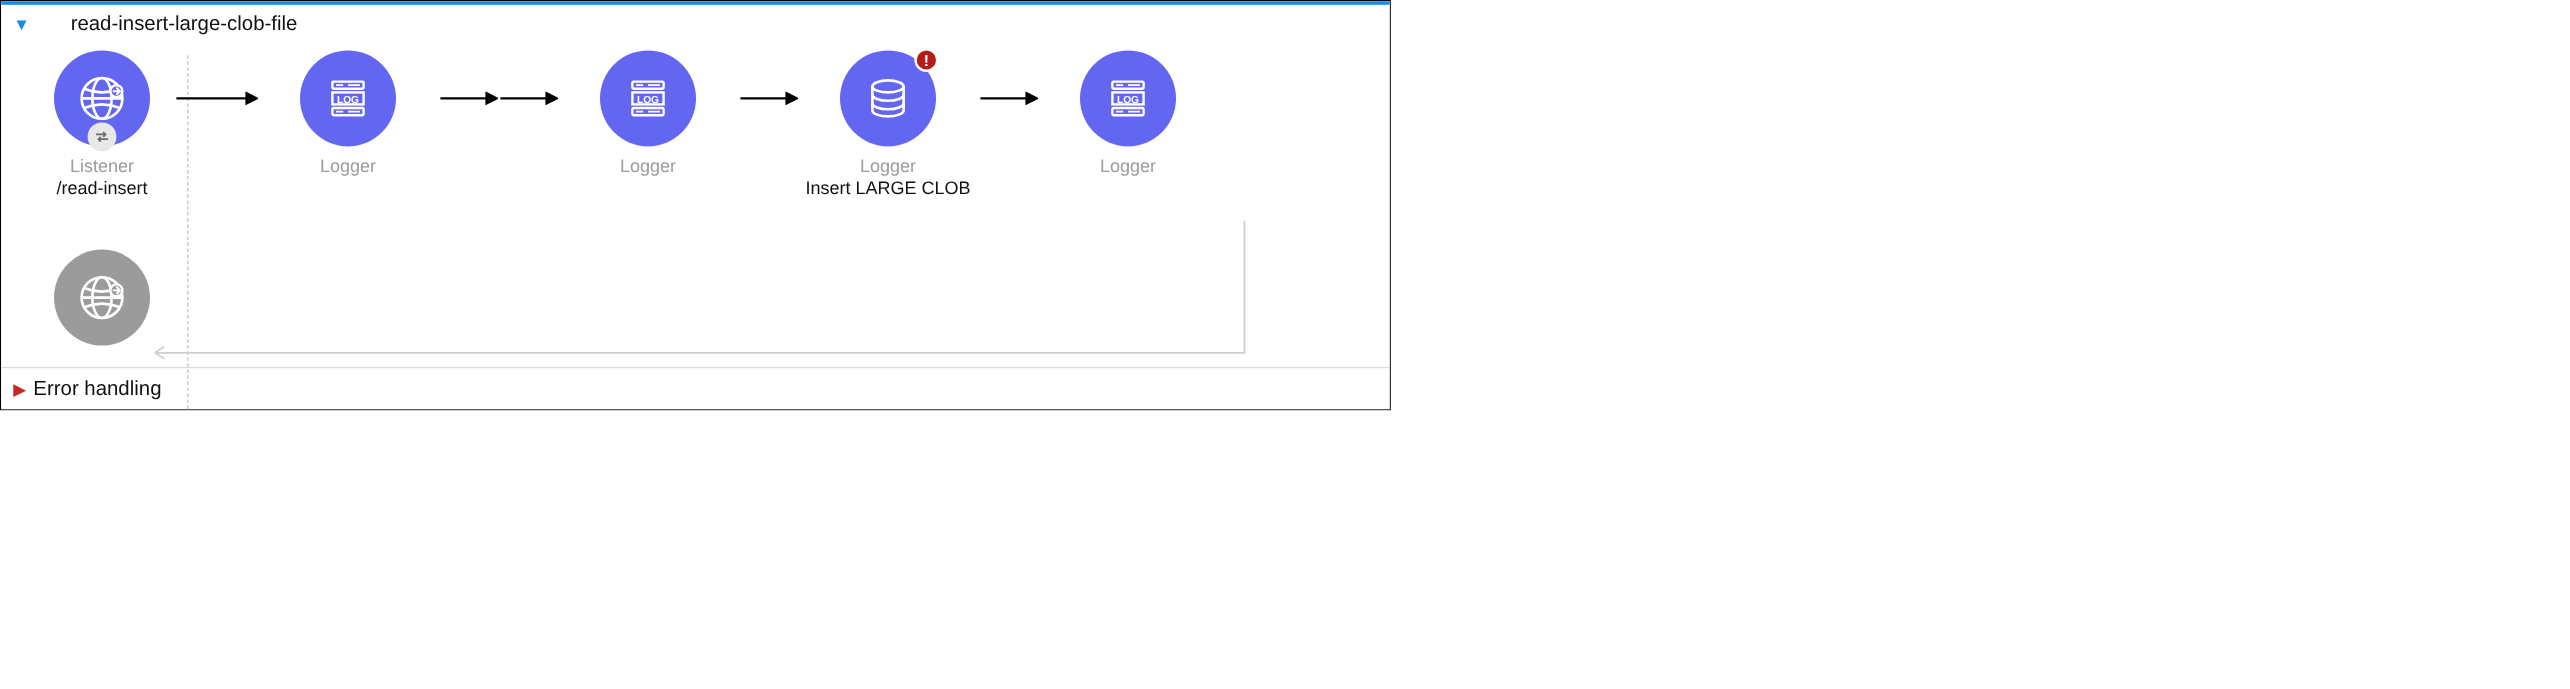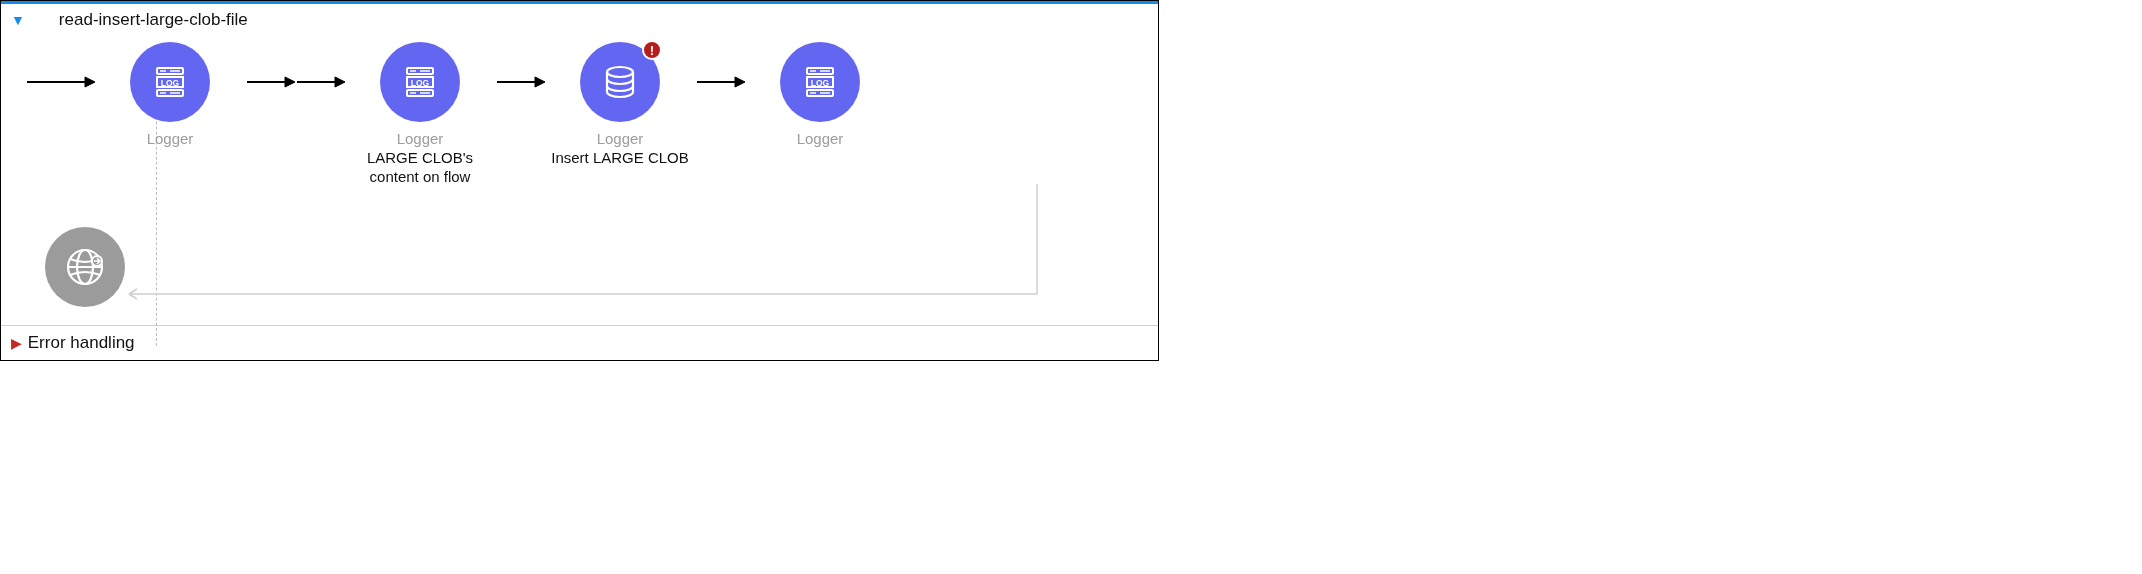--- a/index.html
+++ b/index.html
@@ -162,20 +162,41 @@
       <span class="toggle-triangle">▼</span>
       <span class="flow-title">read-insert-large-clob-file</span>
     </div>
 
     <div class="flow-body">
 
       <div class="vsep" style="left:155px;"></div>
 
       <div class="top-row">
 
+        <div class="node" style="width:120px;">
+          <div class="circle c-blue">
+            <svg width="44" height="44" viewBox="0 0 44 44">
+              <circle cx="22" cy="22" r="17" fill="none" stroke="#fff" stroke-width="2.2"></circle>
+              <ellipse cx="22" cy="22" rx="8" ry="17" fill="none" stroke="#fff" stroke-width="2.2"></ellipse>
+              <line x1="5" y1="22" x2="39" y2="22" stroke="#fff" stroke-width="2.2"></line>
+              <path d="M7 14 Q22 20 37 14" fill="none" stroke="#fff" stroke-width="2.2"></path>
+              <path d="M7 30 Q22 24 37 30" fill="none" stroke="#fff" stroke-width="2.2"></path>
+              <circle cx="34" cy="16" r="5" fill="#6366f1" stroke="#fff" stroke-width="2"></circle>
+              <path d="M31 16 L36 16 M34 13 L37 16 L34 19" fill="none" stroke="#fff" stroke-width="1.6"></path>
+            </svg>
+            <div class="badge-arrows">
+              <svg width="14" height="14" viewBox="0 0 14 14">
+                <path d="M2 5 L10 5 M8 3 L10 5 L8 7" stroke="#6b6b6b" stroke-width="1.4" fill="none"></path>
+                <path d="M12 9 L4 9 M6 7 L4 9 L6 11" stroke="#6b6b6b" stroke-width="1.4" fill="none"></path>
+              </svg>
+            </div>
+          </div>
+          <div class="node-type">Listener</div>
+          <div class="node-label">/read-insert</div>
+        </div>
 
         <div class="arrow-slot" style="width:70px;">
           <svg width="70" height="12" viewBox="0 0 70 12">
               <line x1="2" y1="6" x2="60" y2="6" class="arrow" stroke-width="2"></line>
               <polygon points="60,1 70,6 60,11" class="arrow"></polygon>
             </svg>
         </div>
 
         <div class="node">
           <div class="circle c-blue">
@@ -216,21 +237,20 @@
               <rect x="9" y="30" width="26" height="6" rx="1" fill="none" stroke="#fff" stroke-width="2"></rect>
               <rect x="9" y="17" width="26" height="10" fill="none" stroke="#fff" stroke-width="2"></rect>
               <text x="22" y="25.5" text-anchor="middle" font-size="8.5" fill="#fff" font-family="Arial" font-weight="bold">LOG</text>
               <line x1="12" y1="11" x2="18" y2="11" stroke="#fff" stroke-width="1.5"></line>
               <line x1="22" y1="11" x2="32" y2="11" stroke="#fff" stroke-width="1.5"></line>
               <line x1="12" y1="33" x2="18" y2="33" stroke="#fff" stroke-width="1.5"></line>
               <line x1="22" y1="33" x2="32" y2="33" stroke="#fff" stroke-width="1.5"></line>
             </svg>
           </div>
           <div class="node-type">Logger</div>
-          <div class="node-label">LARGE CLOB's content on flow</div>
         </div>
 
         <div class="arrow-slot">
           <svg width="50" height="12" viewBox="0 0 50 12">
               <line x1="2" y1="6" x2="40" y2="6" class="arrow" stroke-width="2"></line>
               <polygon points="40,1 50,6 40,11" class="arrow"></polygon>
             </svg>
         </div>
 
         <div class="node">

